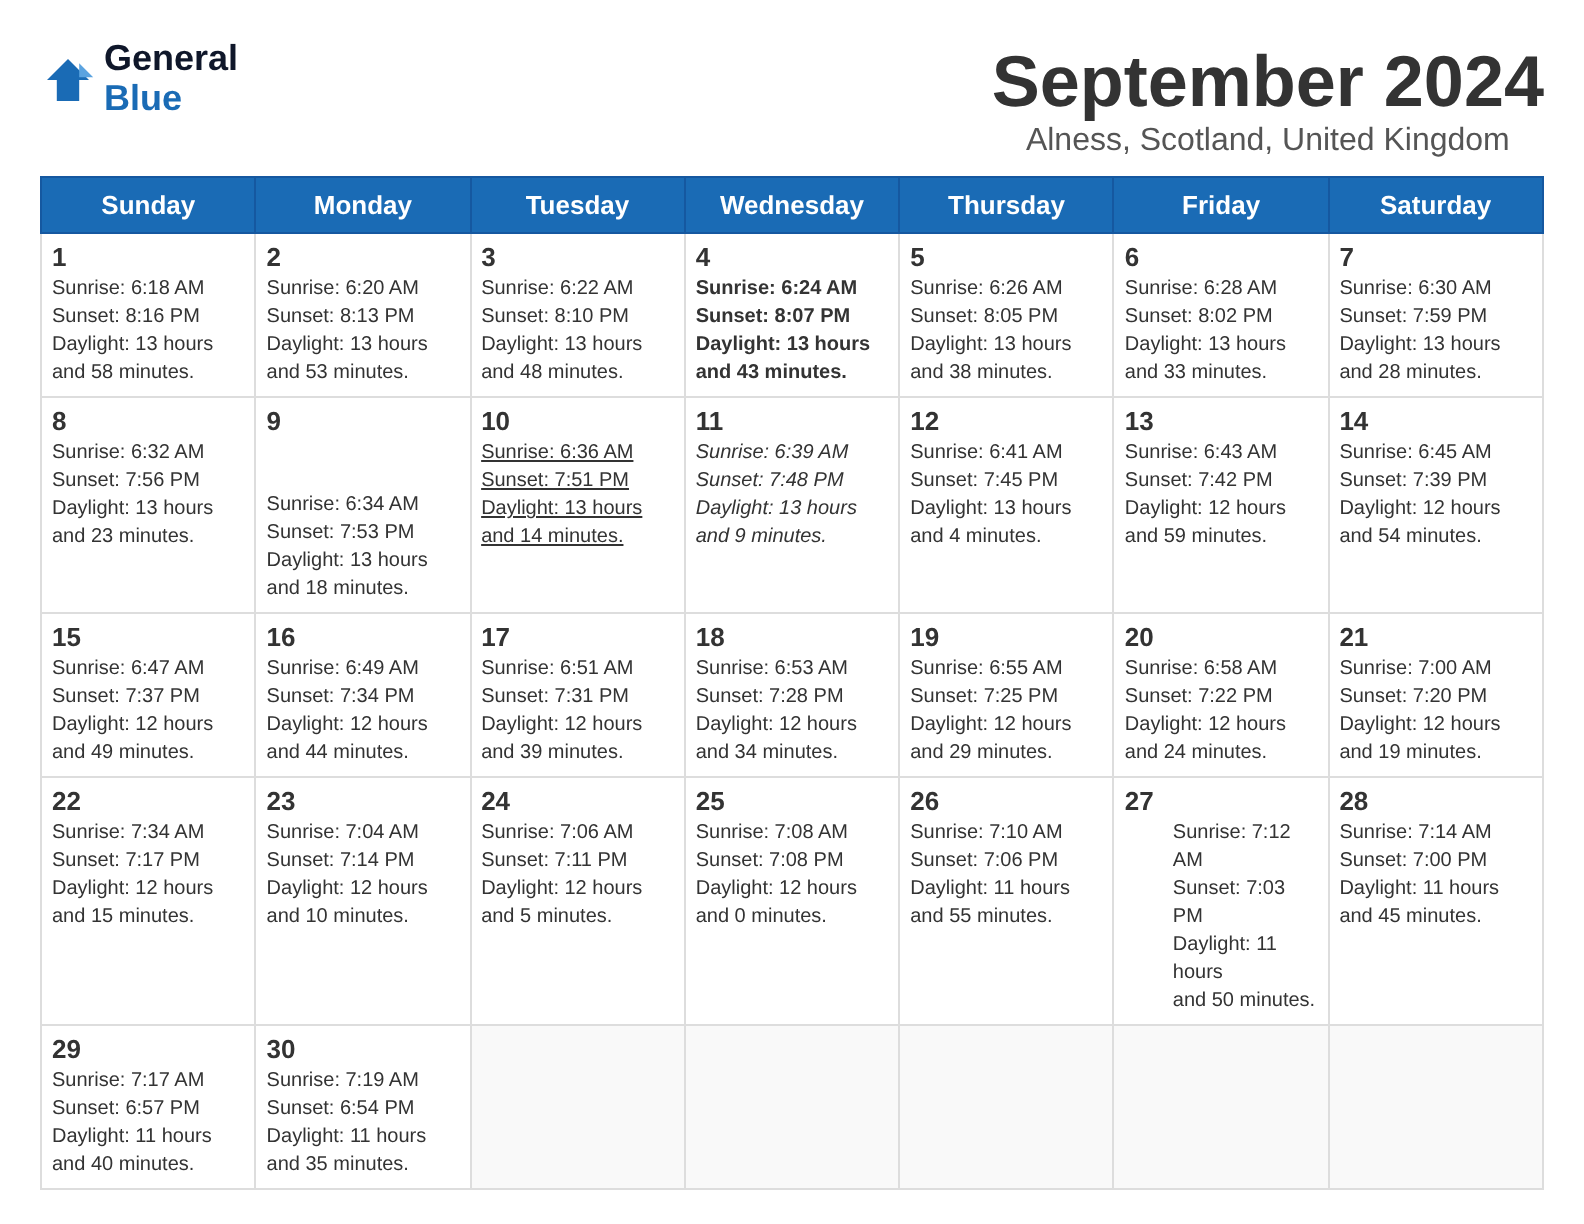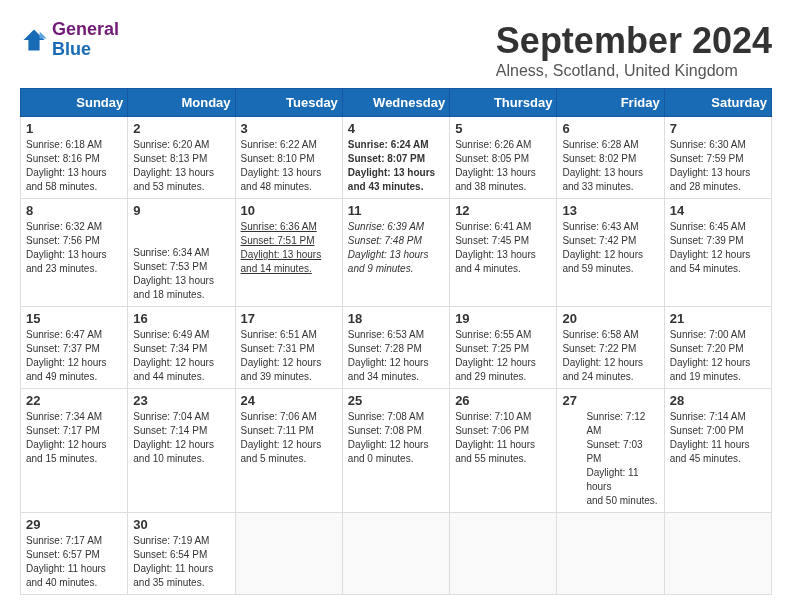--- a/index.html
+++ b/index.html
@@ -19,28 +19,28 @@
     .logo {
       display: flex;
       align-items: center;
       gap: 4px;
     }
     .logo-text {
       font-size: 18px;
       font-weight: bold;
       line-height: 1.1;
     }
-    .logo-text .general { color: #701a75; }
+    .logo-text .general { color: #0f172a; }
     .logo-text .blue { color: #1a6bb5; }
     .logo-icon {
       width: 28px;
       height: 28px;
     }
     .title-block {
-      text-align: left;
+      text-align: center;
     }
     .month-title {
       font-size: 36px;
       font-weight: bold;
       color: #333;
     }
     .location {
       font-size: 16px;
       color: #555;
     }
@@ -48,21 +48,21 @@
       width: 100%;
       border-collapse: collapse;
       border: 1px solid #ccc;
     }
     .calendar th {
       background-color: #1a6bb5;
       color: #fff;
       font-size: 13px;
       font-weight: bold;
       padding: 6px 4px;
-      text-align: right;
+      text-align: center;
       border: 1px solid #1558a0;
     }
     .calendar td {
       vertical-align: top;
       padding: 4px 5px;
       border: 1px solid #ddd;
       font-size: 10px;
       color: #333;
       background: #fff;
       width: calc(100% / 7);

